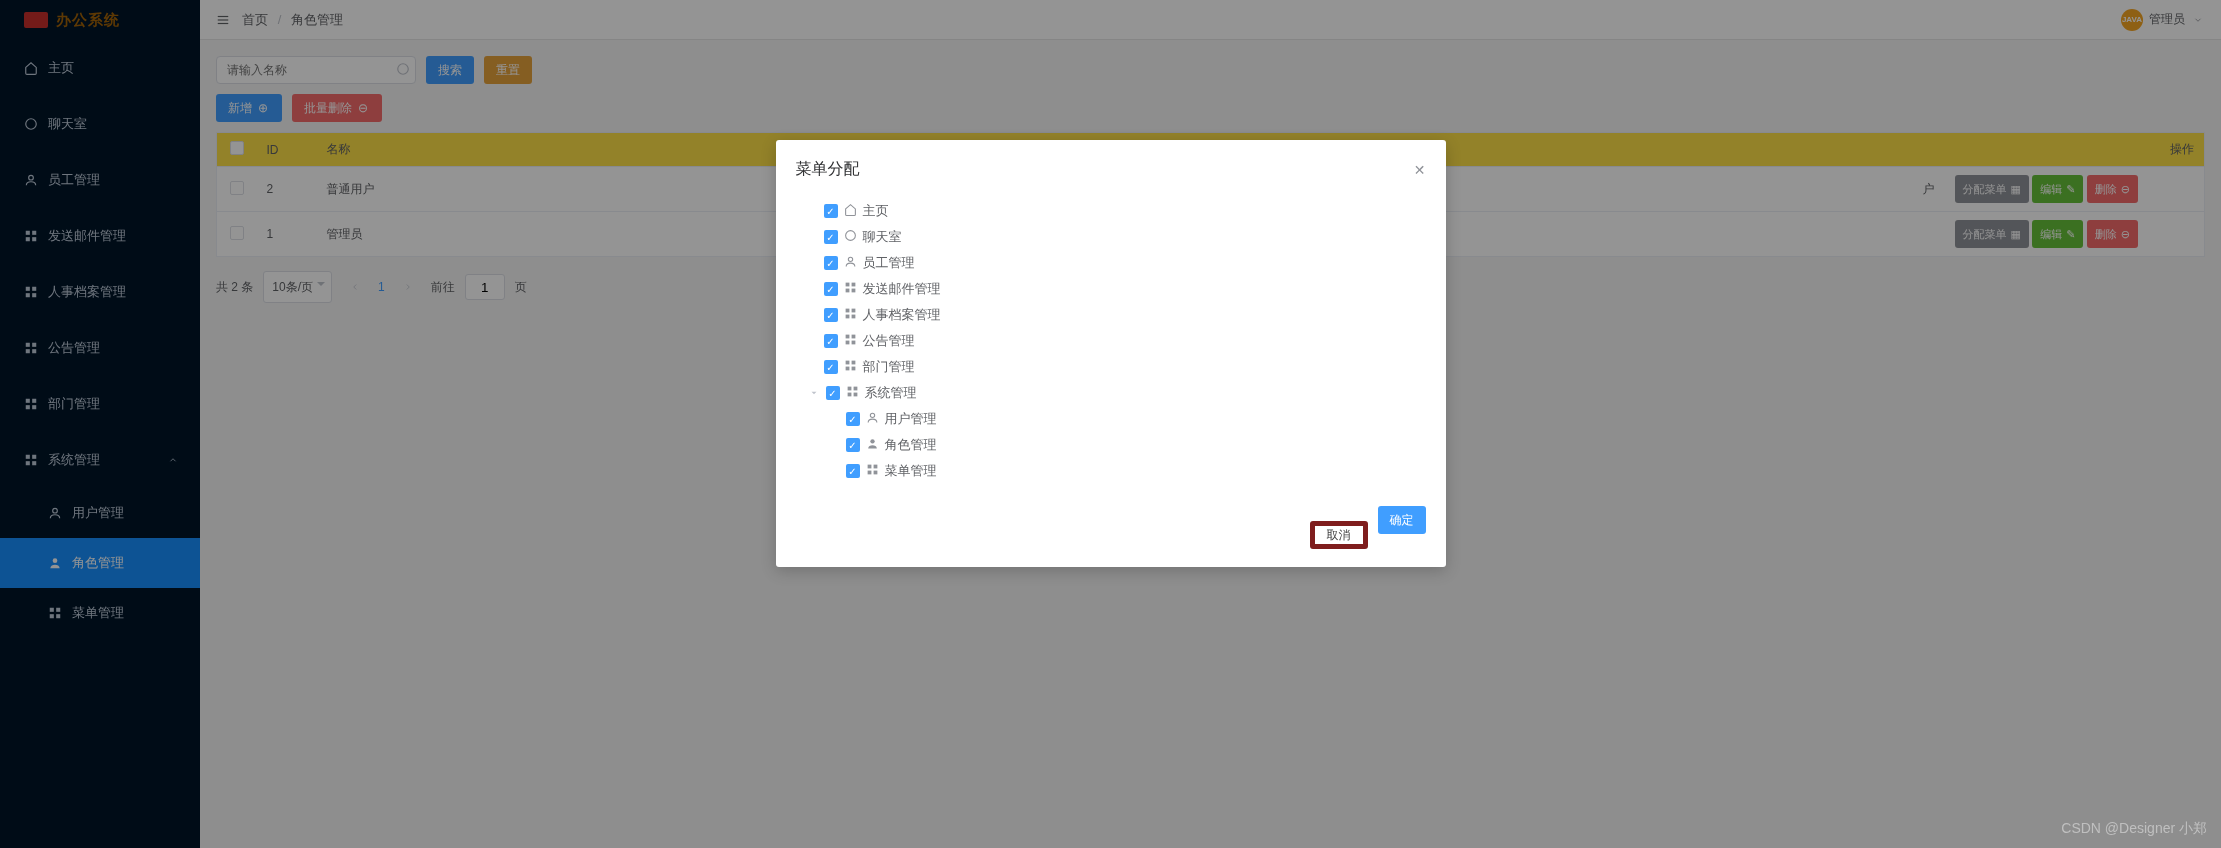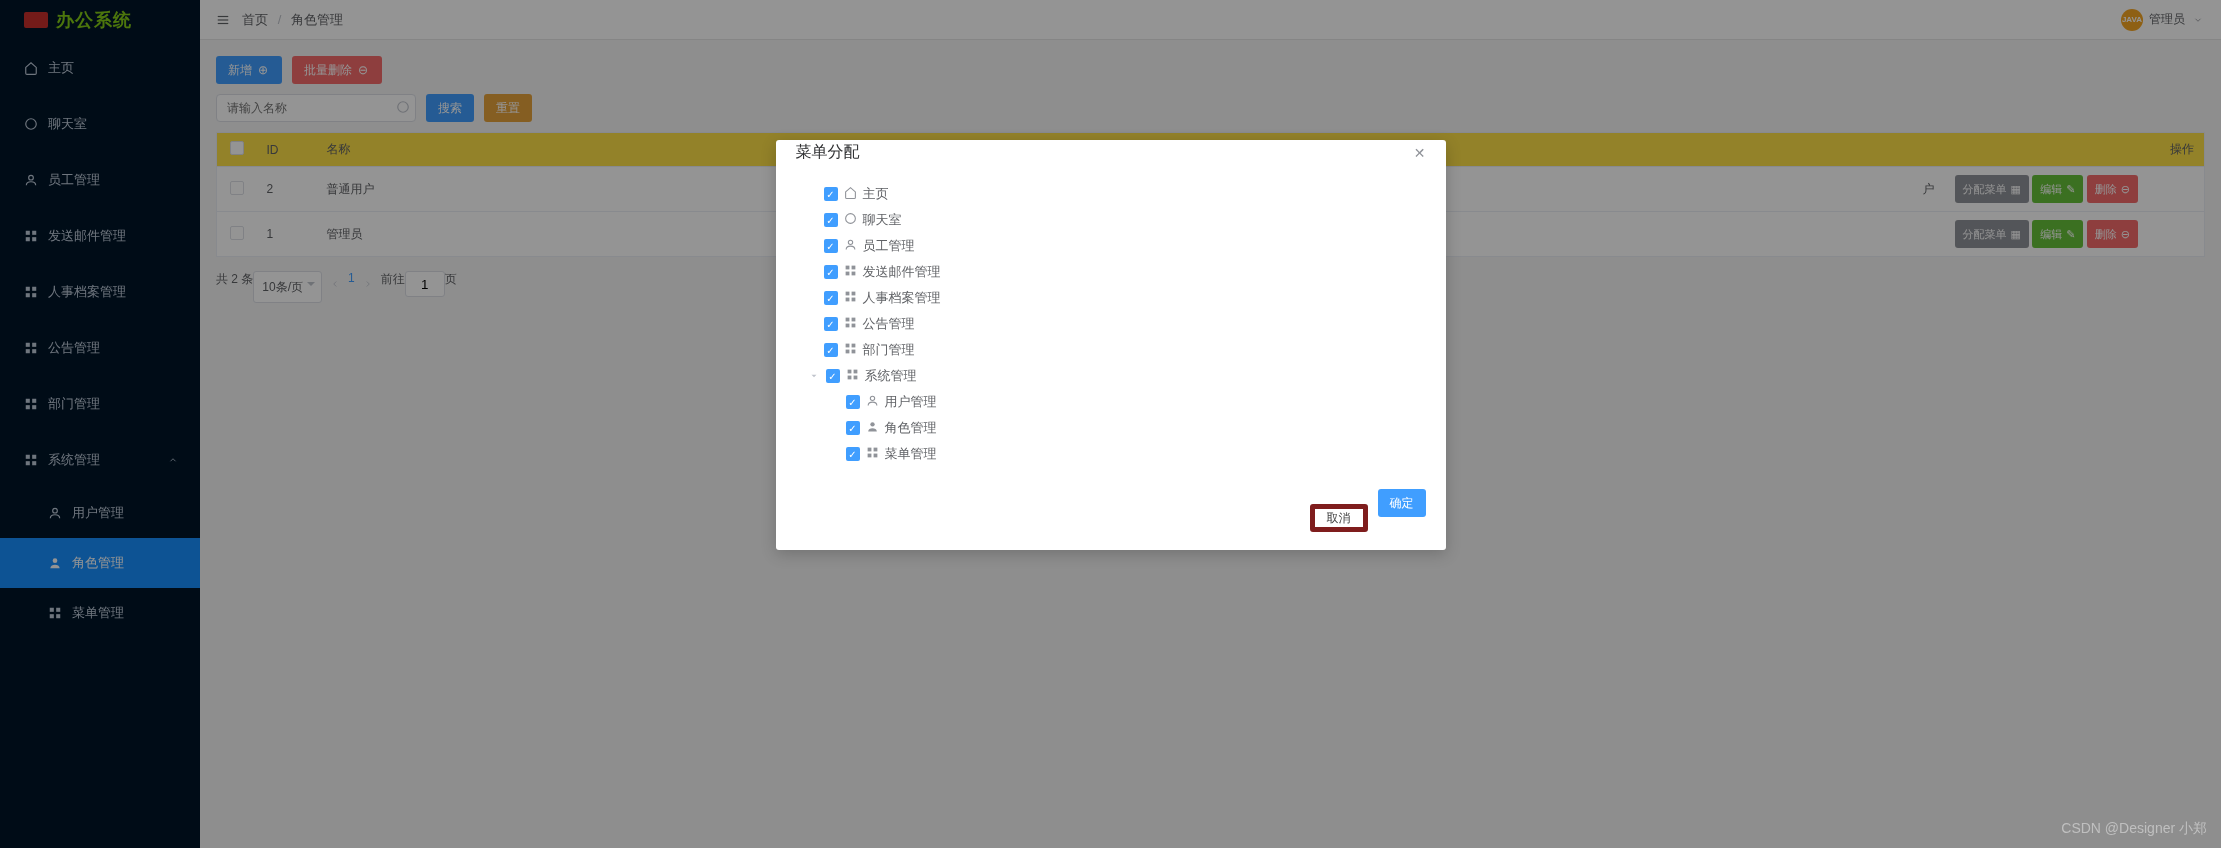--- a/index.html
+++ b/index.html
@@ -1,21 +1,21 @@
 <!DOCTYPE html>
 <html><head>
 <meta charset="utf-8">
 <style>
 * { margin: 0; padding: 0; box-sizing: border-box; }
 body { font-family: "Helvetica Neue", Arial, sans-serif; font-size: 12px; color: #606266; background: #f5f5f5; position: relative; width: 2221px; height: 848px; overflow: hidden; }
 
 .sidebar { position: absolute; left: 0; top: 0; width: 200px; height: 100%; background: #001529; color: #bfcbd9; }
 .logo { height: 40px; display: flex; align-items: center; padding-left: 24px; gap: 8px; }
 .logo-mark { width: 24px; height: 16px; background: #c9302c; color: #fff; font-size: 8px; border-radius: 2px; display: flex; align-items: center; justify-content: center; }
-.logo-text { color: #84cc16; font-weight: 600; font-size: 18px; letter-spacing: 1px; }
+.logo-text { color: #a16207; font-weight: 600; font-size: 15px; letter-spacing: 1px; }
 .menu-item { height: 56px; display: flex; align-items: center; padding-left: 24px; gap: 10px; color: #bfcbd9; cursor: pointer; font-size: 13px; }
 .menu-item.sub { padding-left: 48px; height: 50px; }
 .menu-item.active { background: #1890ff; color: #fff; }
 .menu-item .chev { margin-left: auto; margin-right: 20px; }
 .icon14 { width: 14px; height: 14px; display: inline-flex; align-items: center; justify-content: center; }
 
 .topbar { position: absolute; left: 200px; right: 0; top: 0; height: 40px; background: #fff; display: flex; align-items: center; padding: 0 16px; border-bottom: 1px solid #e6e6e6; }
 .hamburger { margin-right: 12px; cursor: pointer; }
 .crumb { font-size: 13px; color: #606266; }
 .crumb .sep { margin: 0 6px; color: #c0c4cc; }
@@ -36,30 +36,30 @@
 .btn-small { height: 28px; padding: 0 8px; font-size: 11px; }
 
 .table { width: 100%; background: #fff; border: 1px solid #ebeef5; border-collapse: collapse; }
 .table th, .table td { text-align: left; padding: 8px 10px; border-bottom: 1px solid #ebeef5; font-size: 12px; color: #606266; }
 .table th { background: #fde047; font-weight: 500; }
 .table .chk-cell { width: 40px; text-align: center; }
 .table .id-cell { width: 60px; }
 .table .ops-cell { width: 260px; }
 .cust-check { width: 14px; height: 14px; border: 1px solid #dcdfe6; border-radius: 2px; display: inline-block; background: #fff; }
 
-.pagination { display: flex; align-items: flex-start; gap: 0; margin-top: 14px; font-size: 12px; color: #606266; }
+.pagination { display: flex; align-items: center; gap: 10px; margin-top: 14px; font-size: 12px; color: #606266; }
 .pag-select { height: 32px; border: 1px solid #dcdfe6; border-radius: 3px; padding: 0 18px 0 8px; background: #fff; display: inline-flex; align-items: center; position: relative; }
 .pag-select::after { content: ""; position: absolute; right: 6px; top: 10px; border: 4px solid transparent; border-top-color: #c0c4cc; }
 .pag-btn { width: 26px; height: 26px; display: inline-flex; align-items: center; justify-content: center; color: #c0c4cc; cursor: pointer; }
 .pag-current { color: #409eff; font-weight: 500; }
 .pag-input { width: 40px; height: 26px; border: 1px solid #dcdfe6; border-radius: 3px; text-align: center; }
 
 .mask { position: absolute; inset: 0; background: rgba(0,0,0,0.42); }
 .dialog { position: absolute; left: 50%; top: 140px; transform: translateX(-50%); width: 670px; background: #fff; border-radius: 3px; box-shadow: 0 4px 16px rgba(0,0,0,0.2); }
-.dialog-header { padding: 2px 20px 8px; display: flex; align-items: center; gap: 36px; }
+.dialog-header { padding: 19px 20px 8px; display: flex; align-items: center; gap: 36px; }
 .dialog-title { font-size: 16px; color: #303133; }
 .dialog-close { margin-left: auto; color: #909399; cursor: pointer; font-size: 14px; }
 .dialog-body { padding: 10px 30px 10px 30px; }
 .tree-node { display: flex; align-items: center; gap: 6px; height: 26px; font-size: 13px; color: #606266; }
 .tree-node.level-1 { padding-left: 18px; }
 .tree-node.level-2 { padding-left: 40px; }
 .tree-caret { width: 12px; text-align: center; color: #c0c4cc; cursor: pointer; }
 .tree-check { width: 14px; height: 14px; border-radius: 2px; background: #409eff; display: inline-flex; align-items: center; justify-content: center; color: #fff; font-size: 10px; cursor: pointer; }
 .tree-icon { color: #909399; }
 .dialog-footer { padding: 12px 20px 18px; display: flex; justify-content: flex-end; gap: 10px; }
@@ -212,40 +212,40 @@
     <span class="icon14">
         <svg width="10" height="10" viewBox="0 0 24 24" fill="none" stroke="#909399" stroke-width="2">
           <polyline points="6 9 12 15 18 9"></polyline>
         </svg>
       </span>
   </div>
 </div>
 
 <div class="content">
   <div class="toolbar-row">
-    <button class="btn btn-primary">
-        <span>新增</span>
-        <span class="icon14">⊕</span>
-      </button>
-    <button class="btn btn-danger">
-        <span>批量删除</span>
-        <span class="icon14">⊖</span>
-      </button>
-  </div>
-  <div class="toolbar-row">
     <span class="search-wrap">
       <input class="search-input" placeholder="请输入名称" style="">
       <span class="s-icon icon14">
           <svg width="14" height="14" viewBox="0 0 24 24" fill="none" stroke="currentColor" stroke-width="2">
             <circle cx="12" cy="12" r="9"></circle>
           </svg>
         </span>
     </span>
     <button class="btn btn-primary">搜索</button>
     <button class="btn btn-warning">重置</button>
+  </div>
+  <div class="toolbar-row">
+    <button class="btn btn-primary">
+        <span>新增</span>
+        <span class="icon14">⊕</span>
+      </button>
+    <button class="btn btn-danger">
+        <span>批量删除</span>
+        <span class="icon14">⊖</span>
+      </button>
   </div>
 
   <table class="table">
     <thead>
       <tr>
         <th class="chk-cell"><span class="cust-check"></span></th>
         <th class="id-cell">ID</th>
         <th>名称</th>
         <th style="width:550px"></th>
         <th class="ops-cell" style="text-align:right">操作</th>

